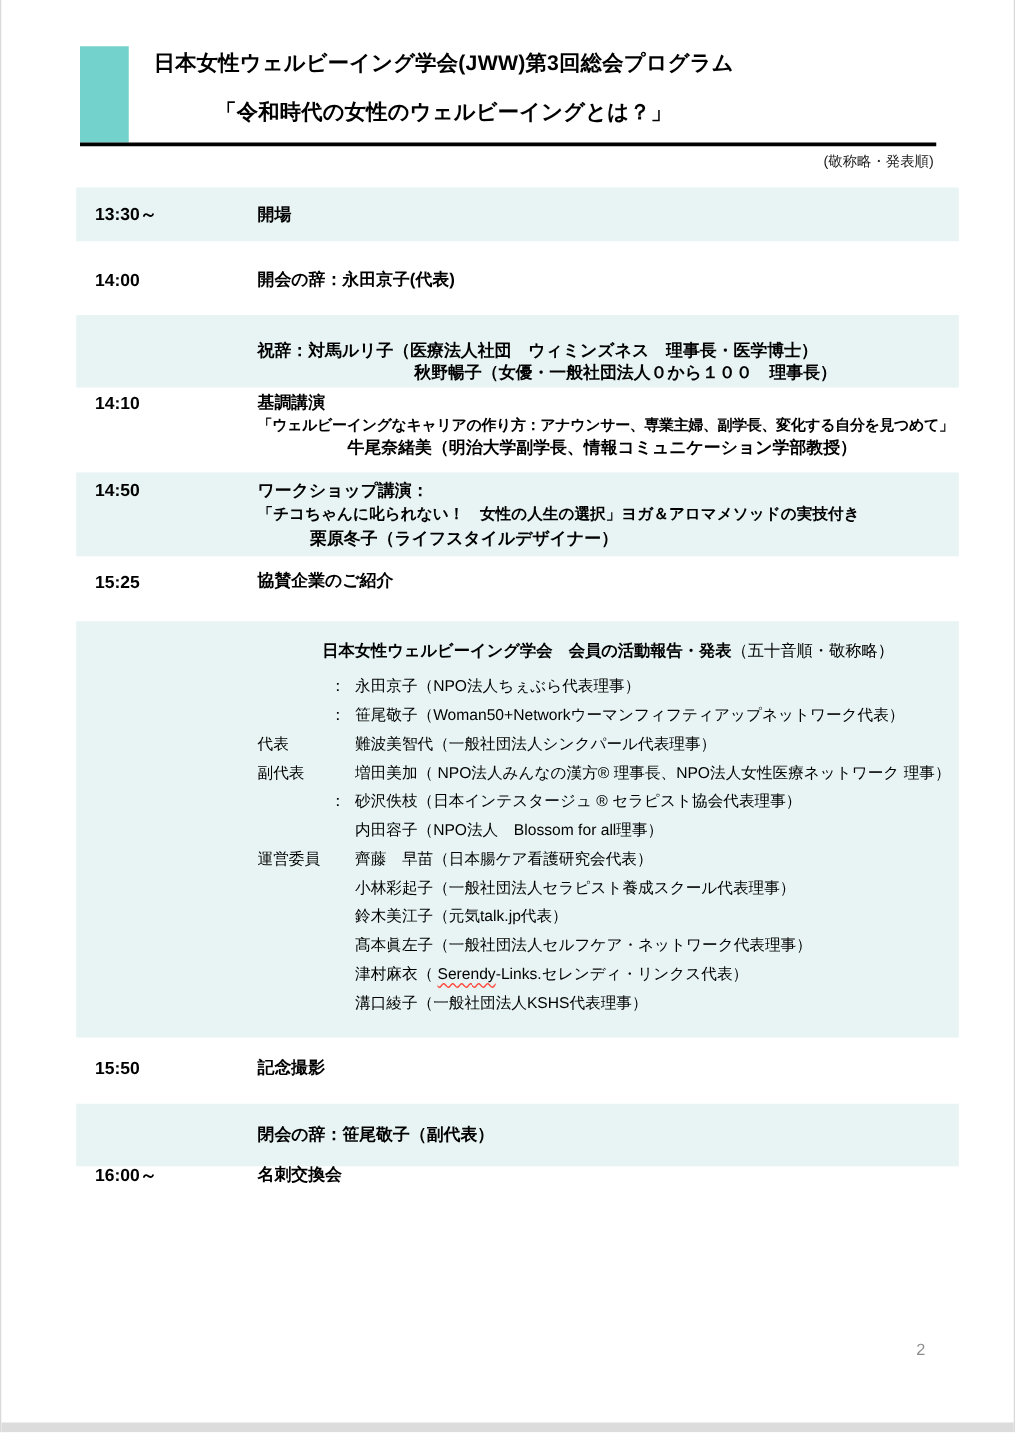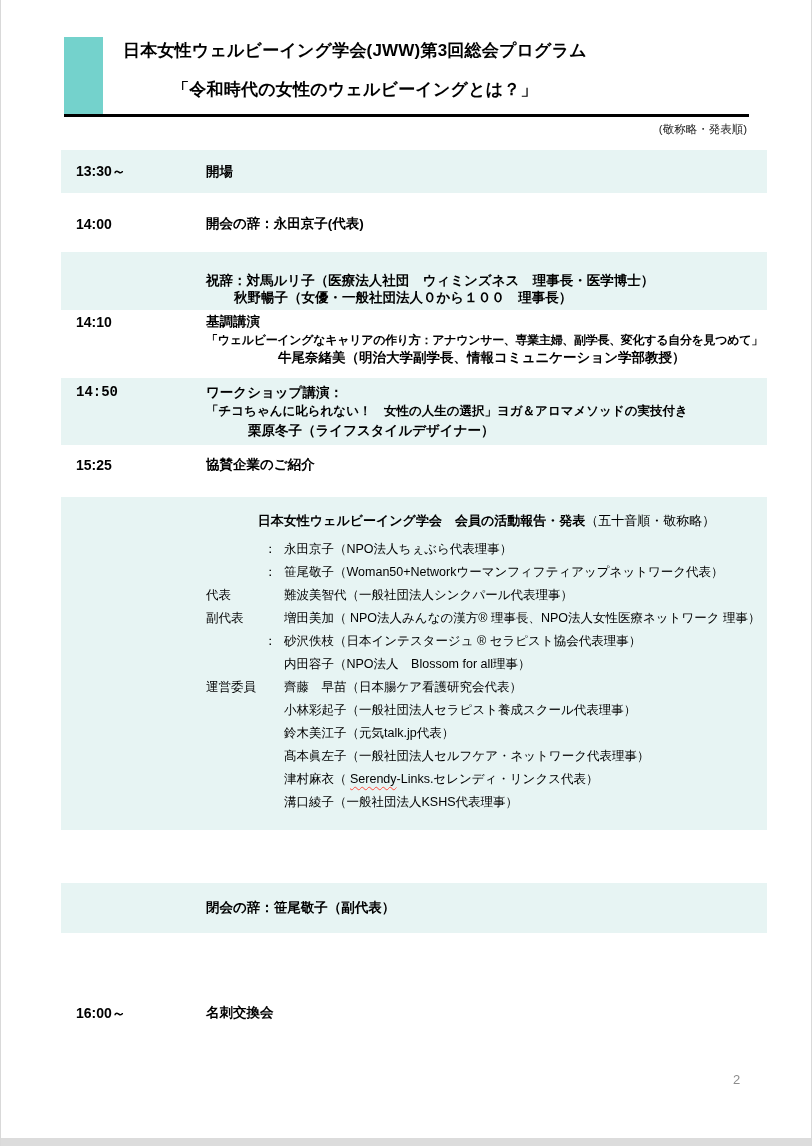--- a/index.html
+++ b/index.html
@@ -51,35 +51,35 @@
   <div class="row" style="top:207px;height:34px;">
     <span class="time" style="line-height:34px;">14:00</span>
     <div class="content" style="line-height:34px;">
       <div class="line">開会の辞：永田京子(代表)</div>
     </div>
   </div>
 
   <div class="row band" style="top:252px;height:58px;">
     <div class="content" style="padding-top:20px;line-height:17px;">
       <div class="line">祝辞：対馬ルリ子（医療法人社団　ウィミンズネス　理事長・医学博士）</div>
-      <div class="line" style="padding-left:28px;">秋野暢子（女優・一般社団法人０から１００　理事長）</div>
+      <div class="line" style="padding-left:28px;text-align:center;">秋野暢子（女優・一般社団法人０から１００　理事長）</div>
     </div>
   </div>
 
   <div class="row" style="top:311px;height:58px;">
     <span class="time" style="top:2px;line-height:18px;">14:10</span>
     <div class="content" style="padding-top:2px;line-height:18px;">
       <div class="line">基調講演</div>
       <div class="line" style="font-size:12px;letter-spacing:-0.3px;">「ウェルビーイングなキャリアの作り方：アナウンサー、専業主婦、副学長、変化する自分を見つめて」</div>
       <div class="line" style="padding-left:72px;">牛尾奈緒美（明治大学副学長、情報コミュニケーション学部教授）</div>
     </div>
   </div>
 
   <div class="row band" style="top:378px;height:67px;">
-    <span class="time" style="top:5px;line-height:19px;font-family:Liberation Mono, monospace;">14:50</span>
+    <span class="time" style="top:5px;line-height:19px;">14:50</span>
     <div class="content" style="padding-top:5px;line-height:19px;">
       <div class="line">ワークショップ講演：</div>
       <div class="line" style="font-size:12.5px;">「チコちゃんに叱られない！　女性の人生の選択」ヨガ＆アロマメソッドの実技付き</div>
       <div class="line" style="padding-left:42px;">栗原冬子（ライフスタイルデザイナー）</div>
     </div>
   </div>
 
   <div class="row" style="top:452px;height:26px;">
     <span class="time" style="line-height:26px;">15:25</span>
     <div class="content" style="line-height:26px;">
@@ -148,28 +148,34 @@
         <span class="mname"><span>津村麻衣（ </span><span class="squiggle">Serendy</span><span>-Links.セレンディ・リンクス代表）</span></span>
       </div>
       <div class="mrow">
         <span class="mrole"></span>
           <span class="mcolon"></span>
           <span class="mname">溝口綾子（一般社団法人KSHS代表理事）</span>
       </div>
     </div>
   </div>
 
+  <div class="row" style="top:843px;height:22px;">
+    <span class="time" style="line-height:22px;">15:50</span>
+    <div class="content" style="line-height:22px;">
+      <div class="line">記念撮影</div>
+    </div>
+  </div>
 
   <div class="row band" style="top:883px;height:50px;">
     <div class="content" style="line-height:50px;">
       <div class="line">閉会の辞：笹尾敬子（副代表）</div>
     </div>
   </div>
 
-  <div class="row" style="top:1002px;height:22px;">
+  <div class="row" style="top:929px;height:22px;">
     <span class="time" style="line-height:22px;">16:00～</span>
     <div class="content" style="line-height:22px;">
       <div class="line">名刺交換会</div>
     </div>
   </div>
 
   <div class="pagenum">2</div>
   <div class="bottom-bar"></div>
 </div>
 

